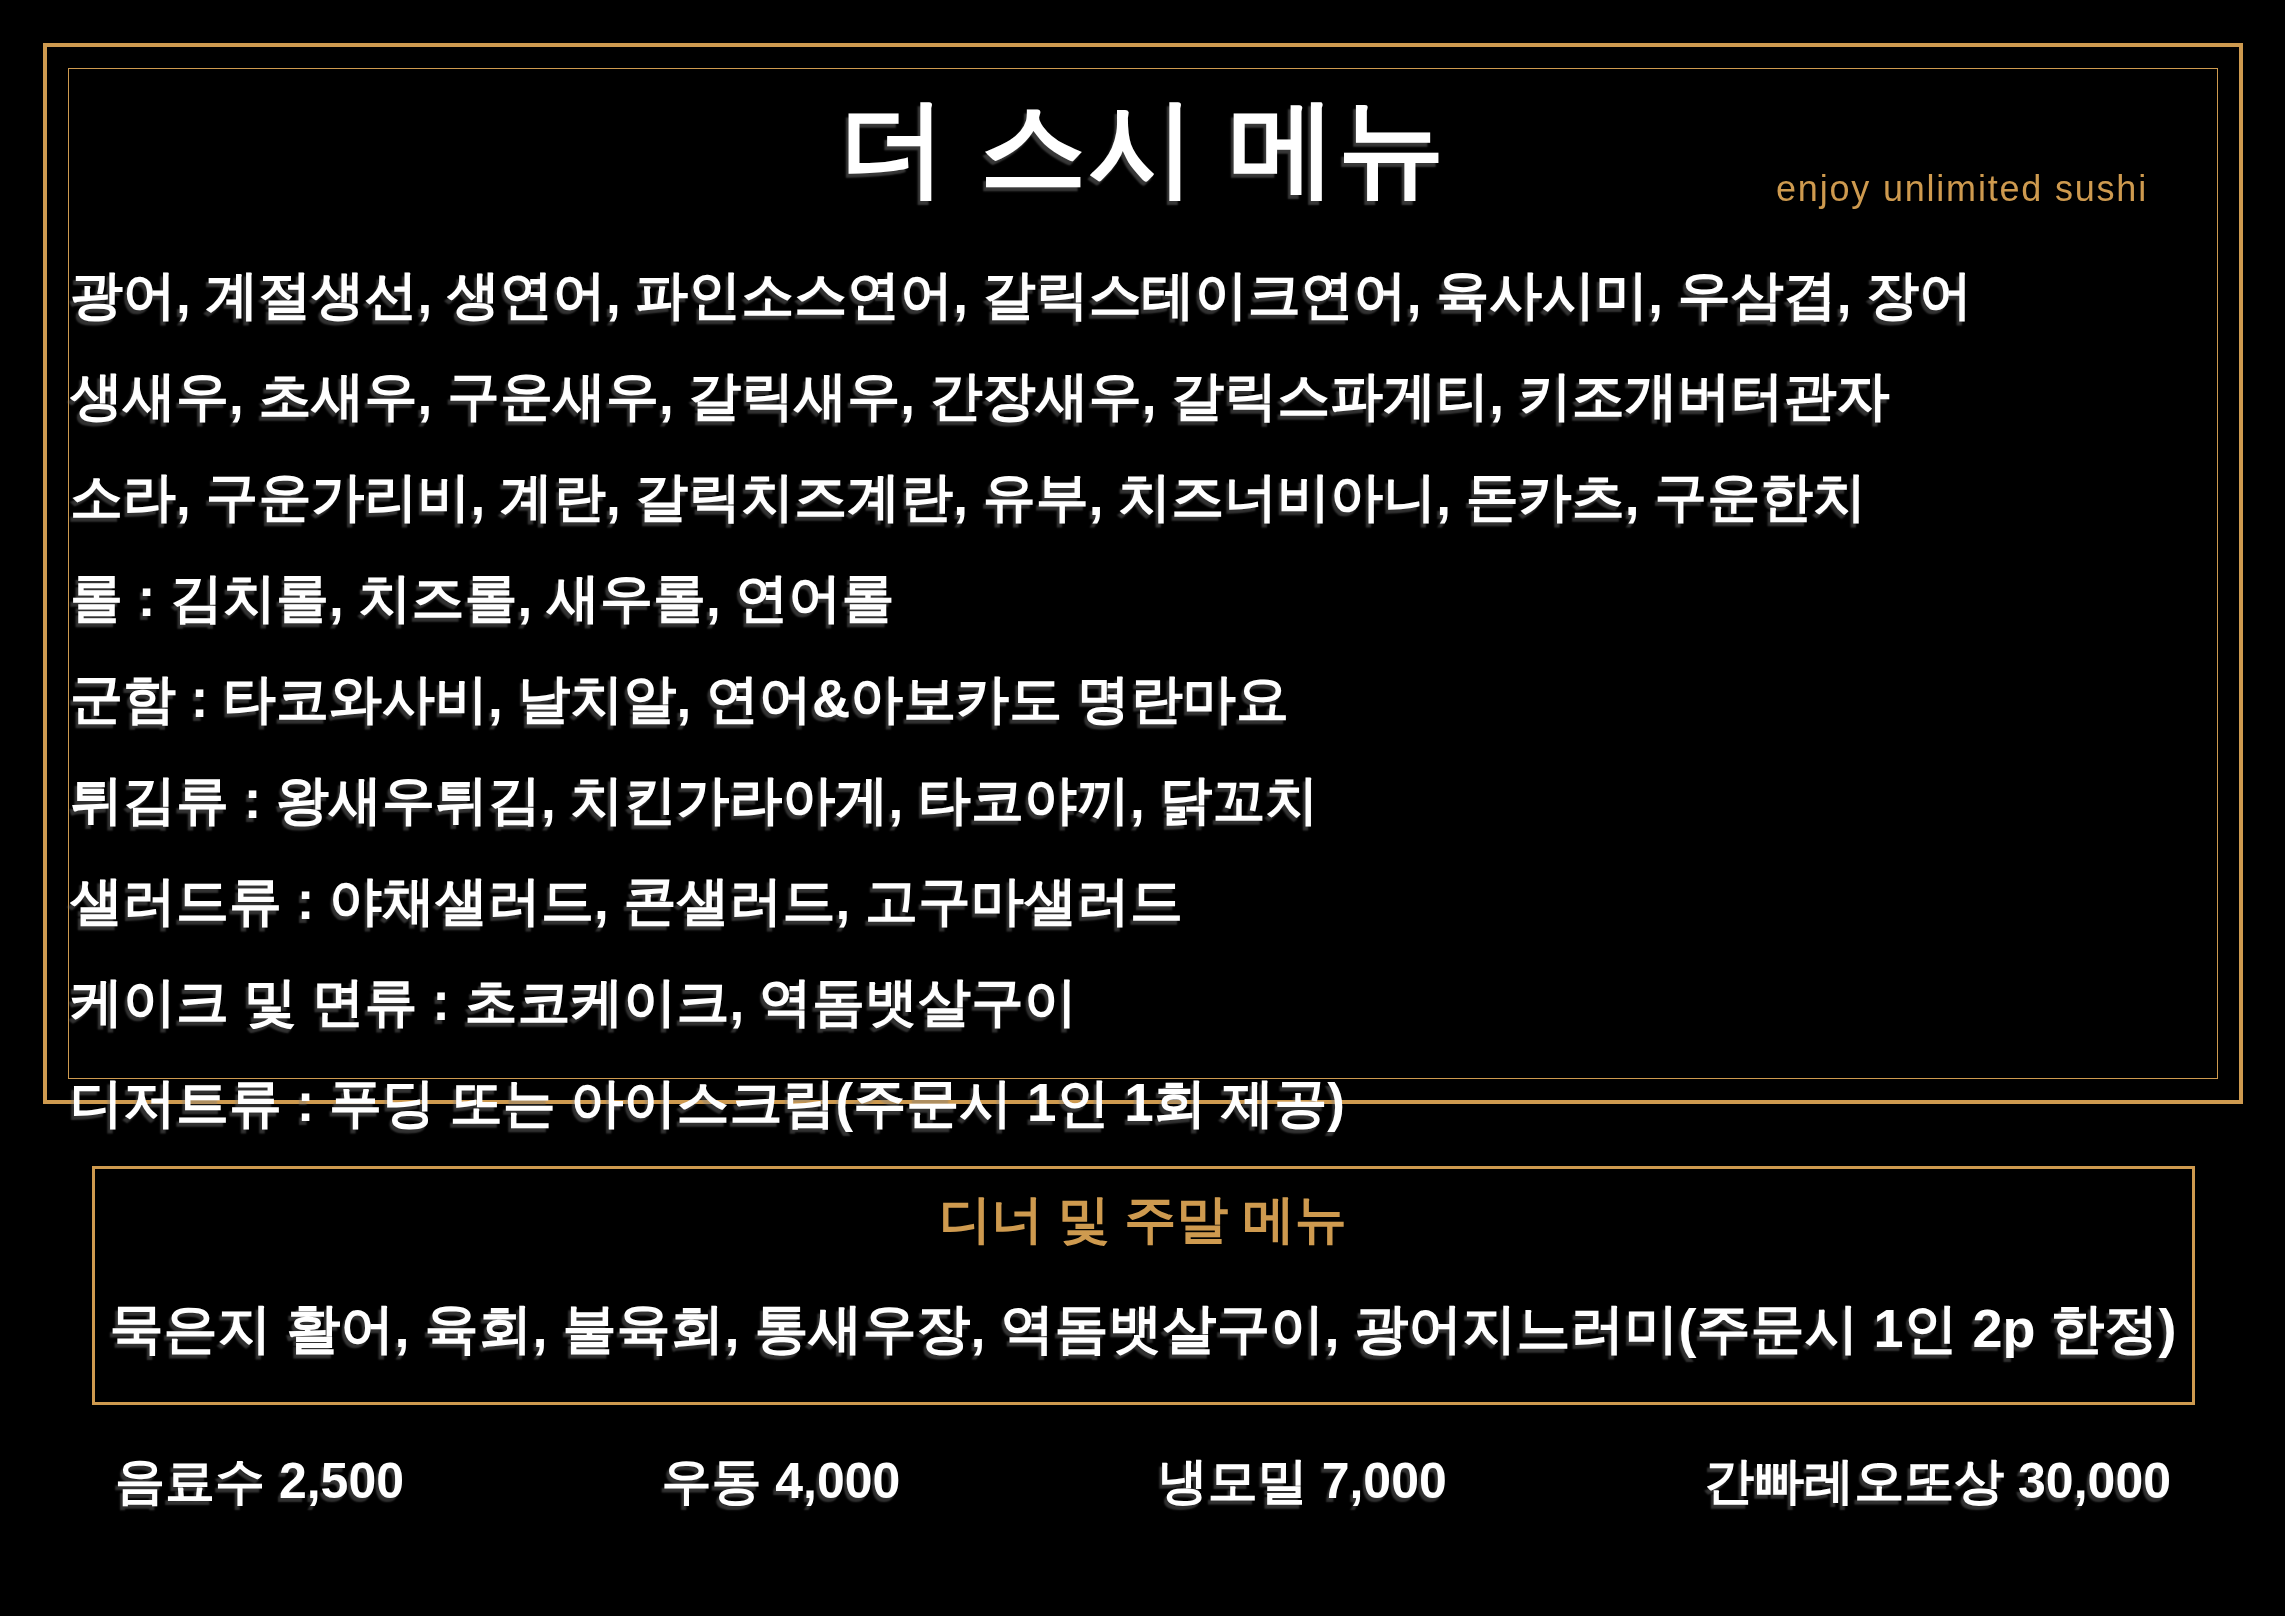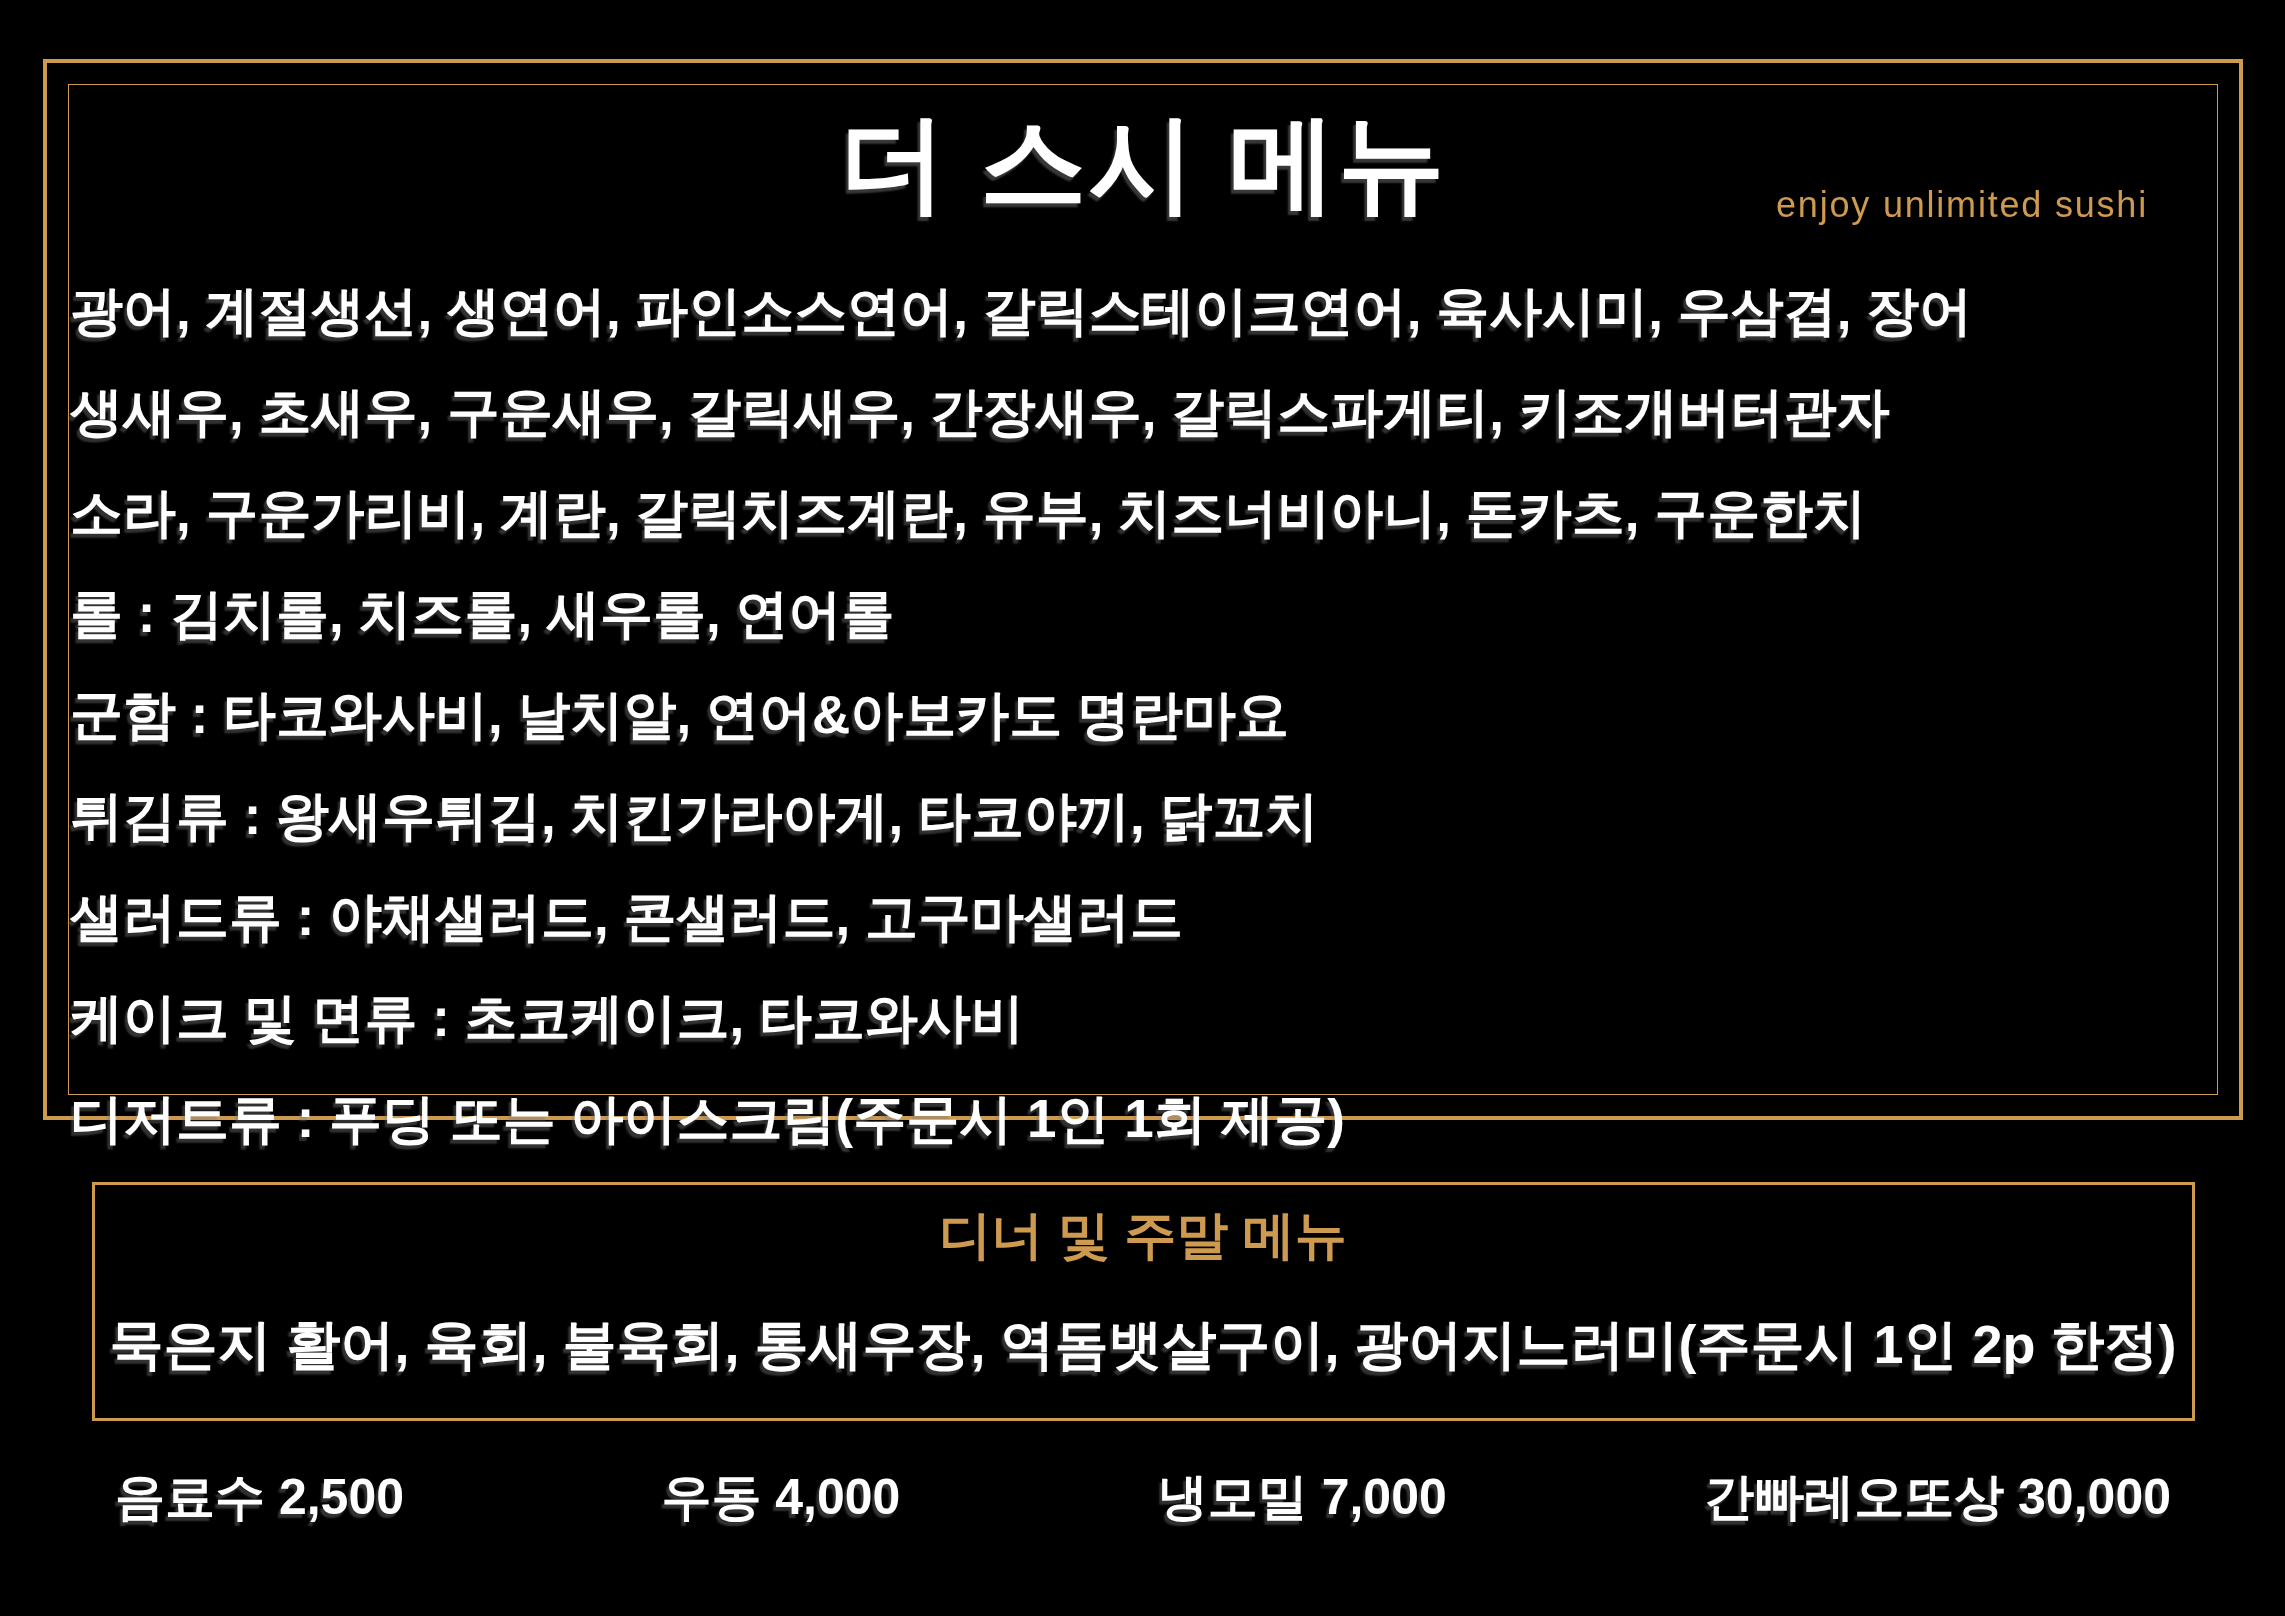--- a/index.html
+++ b/index.html
@@ -12,21 +12,20 @@
   html, body {
     width: 2286px; height: 1617px;
     background: var(--background);
     font-family: "Liberation Sans", "DejaVu Sans", sans-serif;
     overflow: hidden;
   }
   .canvas {
     position: relative;
     width: 2286px; height: 1147px;
     background: var(--background);
-    margin-top: 16px;
   }
   .frame-outer {
     position: absolute; inset: 43px;
     border: 4.5px solid var(--gold);
     pointer-events: none;
   }
   .frame-inner {
     position: absolute; inset: 68px;
     border: 1.8px solid var(--gold);
     pointer-events: none;
@@ -133,21 +132,21 @@
     <div class="divider"></div>
 
     <div class="menu-list">
       <div class="menu-line">광어, 계절생선, 생연어, 파인소스연어, 갈릭스테이크연어, 육사시미, 우삼겹, 장어</div>
       <div class="menu-line">생새우, 초새우, 구운새우, 갈릭새우, 간장새우, 갈릭스파게티, 키조개버터관자</div>
       <div class="menu-line">소라, 구운가리비, 계란, 갈릭치즈계란, 유부, 치즈너비아니, 돈카츠, 구운한치</div>
       <div class="menu-line">롤 : 김치롤, 치즈롤, 새우롤, 연어롤</div>
       <div class="menu-line">군함 : 타코와사비, 날치알, 연어&amp;아보카도 명란마요</div>
       <div class="menu-line">튀김류 : 왕새우튀김, 치킨가라아게, 타코야끼, 닭꼬치</div>
       <div class="menu-line">샐러드류 : 야채샐러드, 콘샐러드, 고구마샐러드</div>
-      <div class="menu-line">케이크 및 면류 : 초코케이크, 타코와사비</div>
+      <div class="menu-line">케이크 및 면류 : 초코케이크, 역돔뱃살구이</div>
       <div class="menu-line">디저트류 : 푸딩 또는 아이스크림(주문시 1인 1회 제공)</div>
     </div>
 
     <div class="dinner-box">
       <div class="dinner-title">디너 및 주말 메뉴</div>
       <div class="dinner-items">묵은지 활어, 육회, 불육회, 통새우장, 역돔뱃살구이, 광어지느러미(주문시 1인 2p 한정)</div>
     </div>
 
     <div class="drinks-row">
       <span class="drink-item">음료수 2,500</span>

